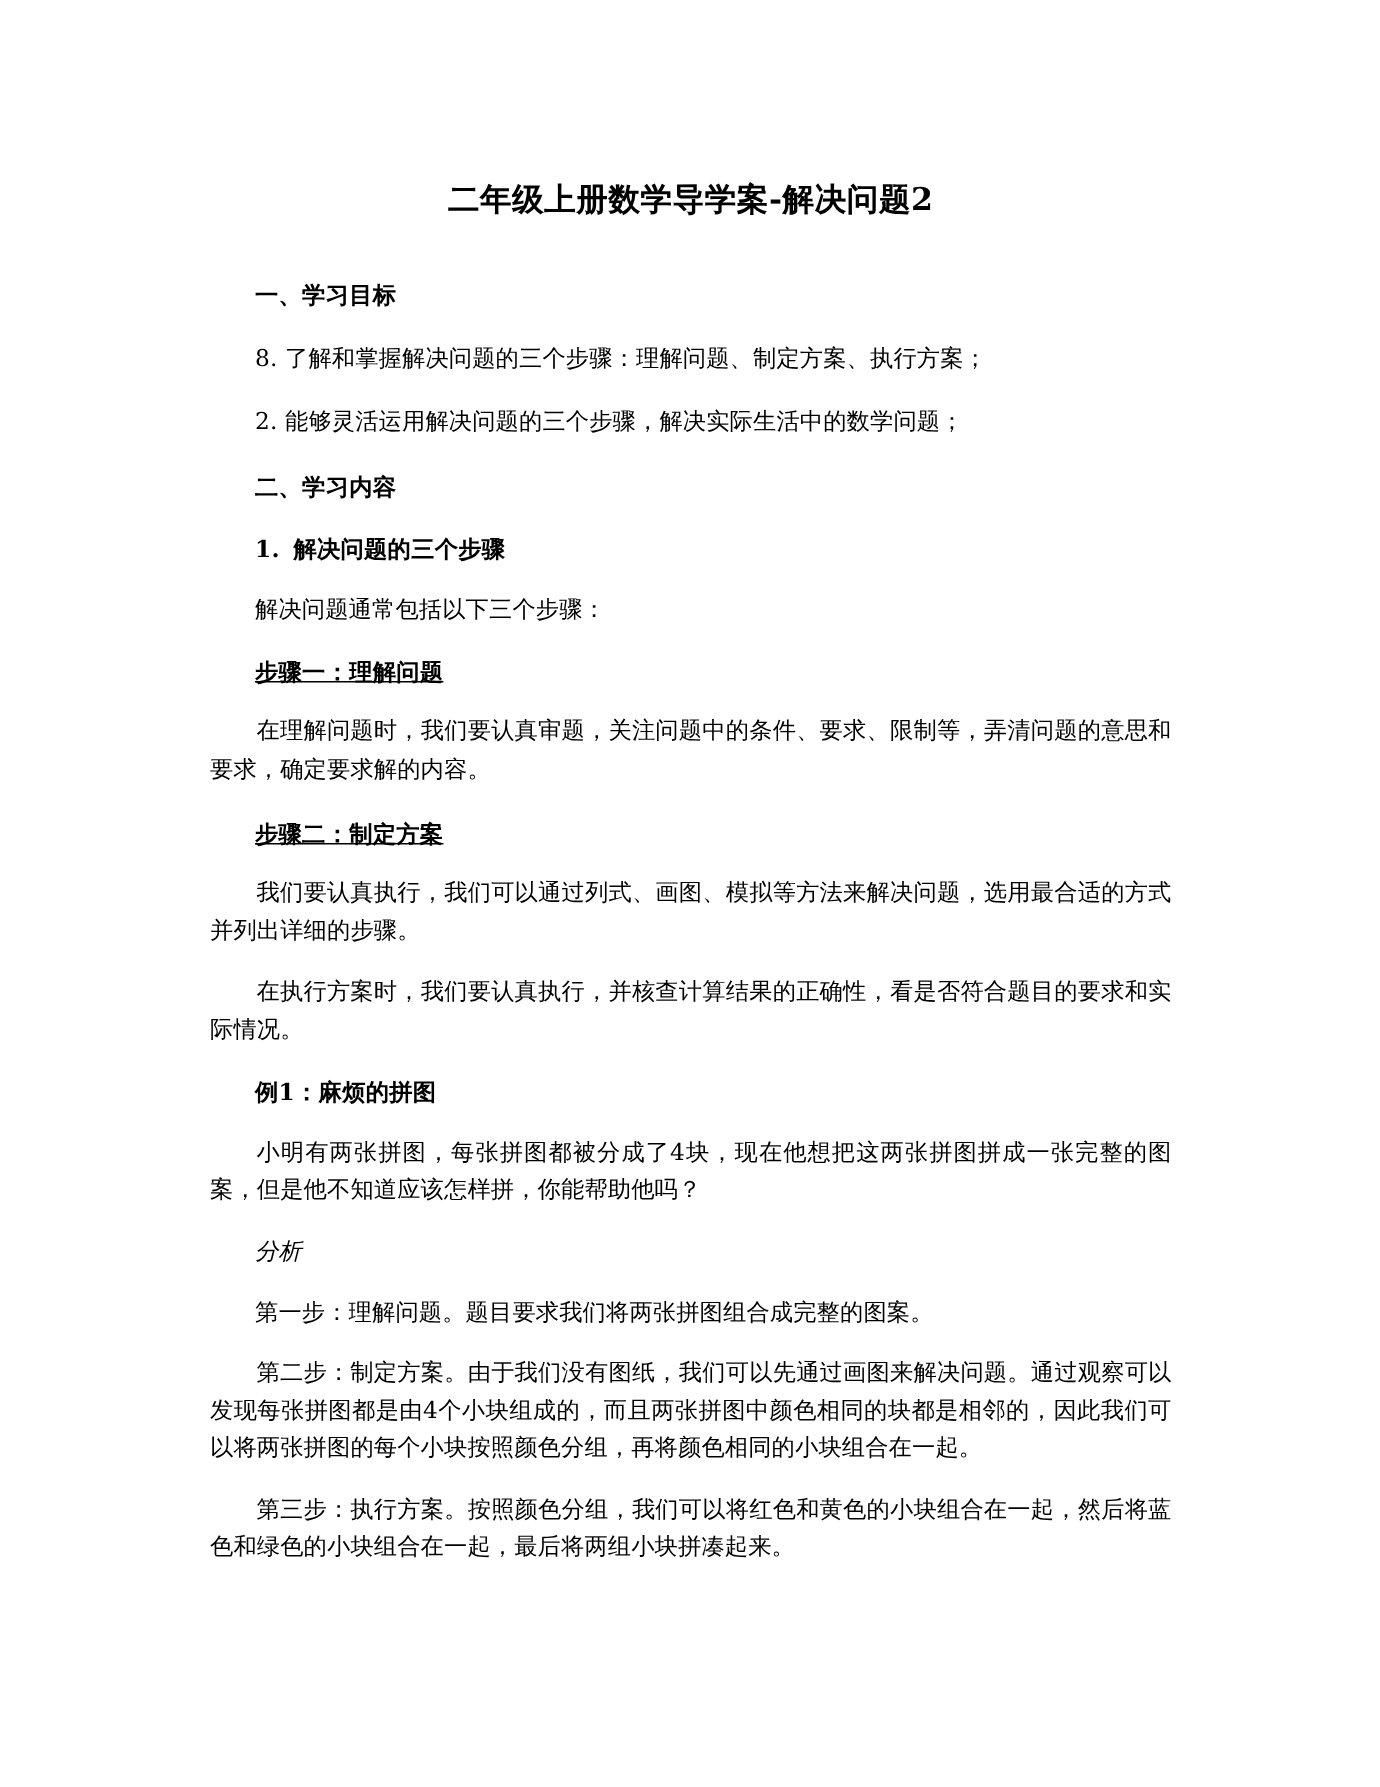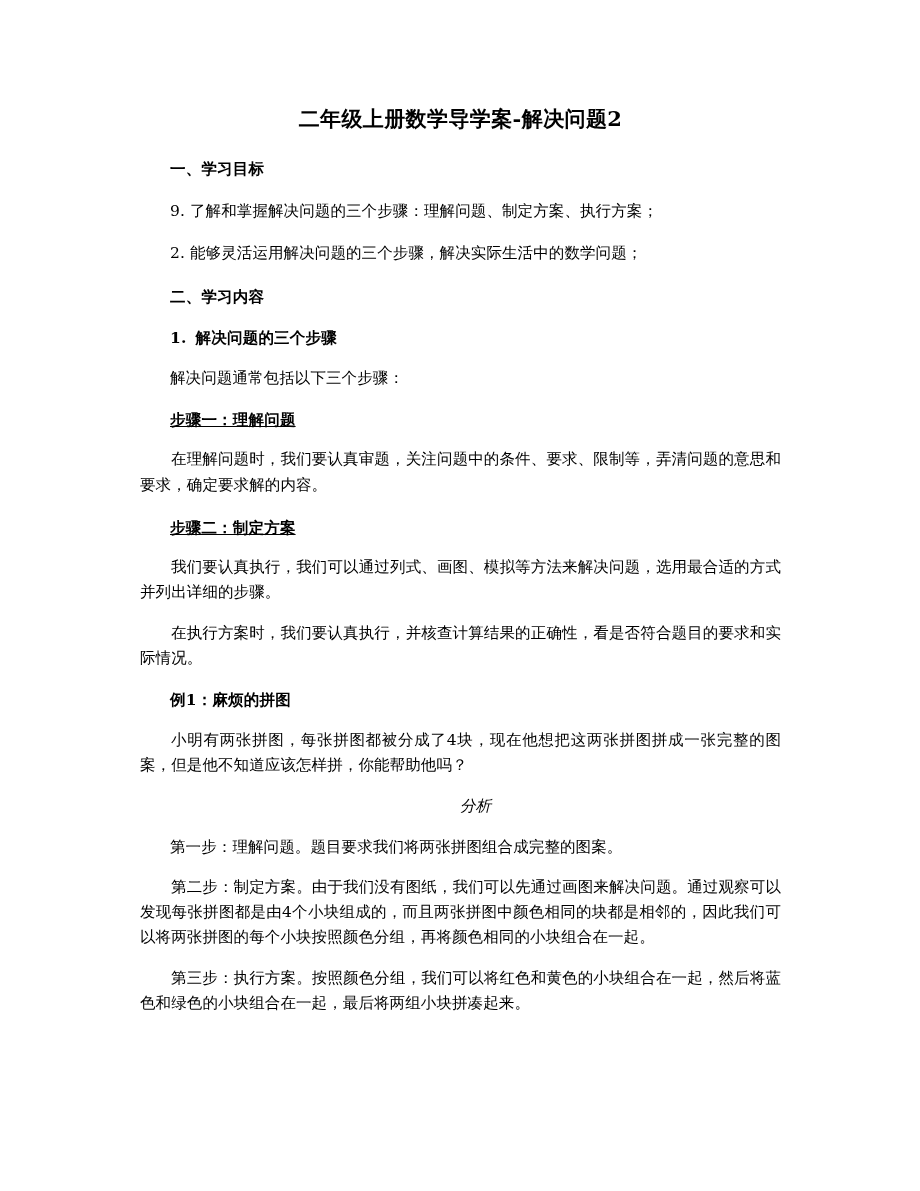--- a/index.html
+++ b/index.html
@@ -26,21 +26,21 @@
     position: absolute;
     left: 140px;
     top: 0;
     width: 641px;
   }
   .doc-title {
     font-size: 21px;
     font-weight: bold;
     text-align: center;
     letter-spacing: 0.4px;
-    margin: 4px;
+    margin: 18px;
     padding-top: 101px;
     line-height: 1.35;
   }
   .section-heading {
     font-size: 15.5px;
     font-weight: bold;
     margin: 0;
     padding-left: 30px;
     padding-top: 20px;
     line-height: 1.5;
@@ -105,21 +105,20 @@
     text-indent: 2em;
     letter-spacing: 0.1px;
   }
   .analysis-label {
     font-size: 15.5px;
     font-style: italic;
     margin: 0;
     padding-left: 30px;
     padding-top: 17px;
     line-height: 1.5;
-    text-align: center;
   }
   .hang-para {
     font-size: 15.5px;
     margin: 0;
     padding-top: 16px;
     line-height: 1.62;
     text-align: justify;
     text-justify: inter-ideograph;
     text-indent: 2em;
     letter-spacing: 0.1px;
@@ -128,21 +127,21 @@
 </head>
 <body>
 
 <div class="page">
   <div class="content">
 
     <h1 class="doc-title">二年级上册数学导学案-解决问题2</h1>
 
     <h2 class="section-heading">一、学习目标</h2>
 
-    <p class="list-para">9. 了解和掌握解决问题的三个步骤：理解问题、制定方案、执行方案；</p>
+    <p class="list-para">8. 了解和掌握解决问题的三个步骤：理解问题、制定方案、执行方案；</p>
 
     <p class="list-para">2. 能够灵活运用解决问题的三个步骤，解决实际生活中的数学问题；</p>
 
 
     <h2 class="section-heading">二、学习内容</h2>
 
     <h3 class="num-heading">
       <span class="num">1.</span><span>解决问题的三个步骤</span>
     </h3>
 

